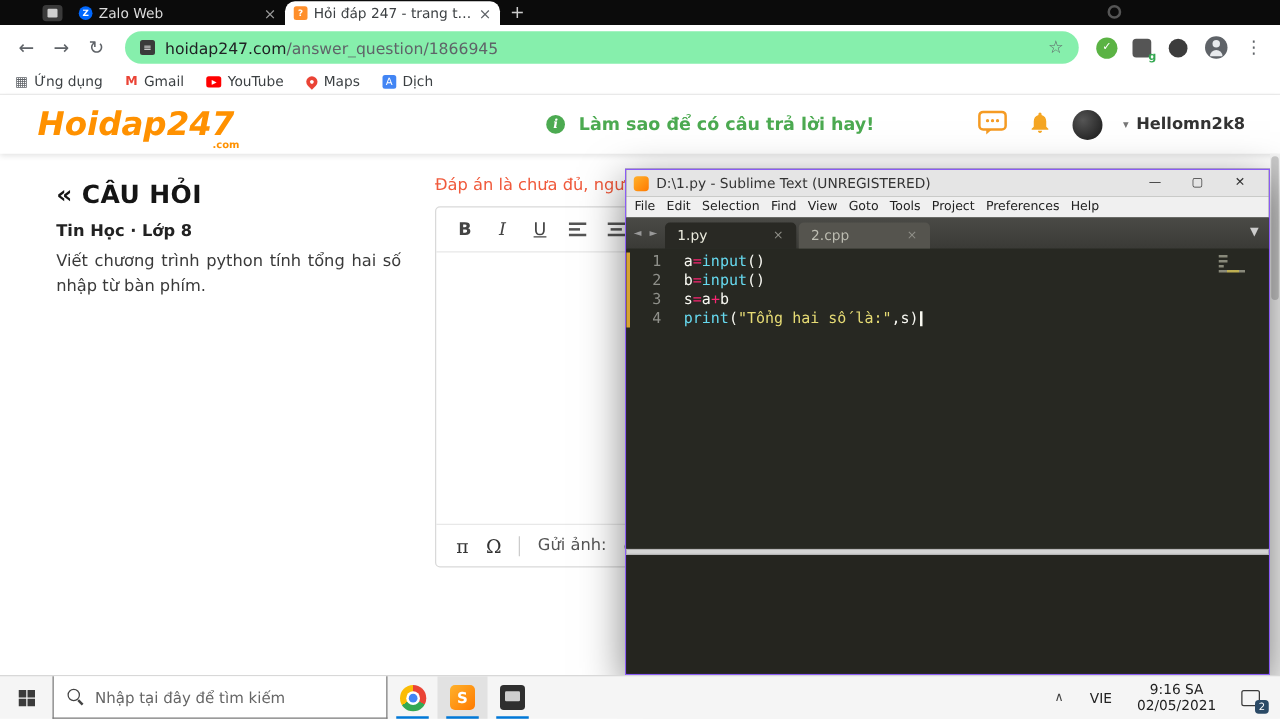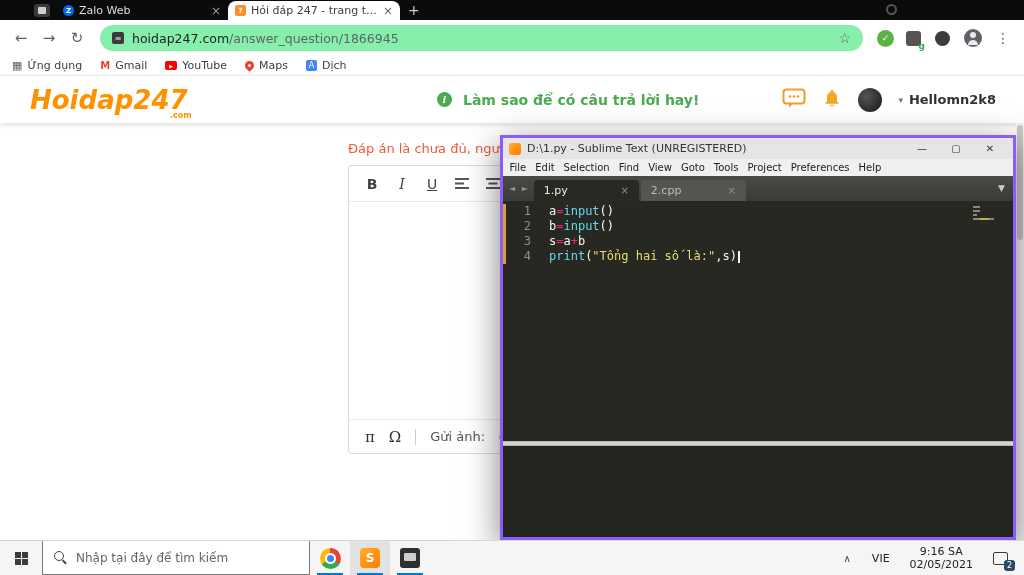--- a/index.html
+++ b/index.html
@@ -110,21 +110,21 @@
   .editor-footer { position:absolute; bottom:0; left:0; right:0; height:34px; border-top:1px solid #e8e8e8;
     display:flex; align-items:center; padding:0 16px; gap:14px; }
   .sym { font-size:15px; color:#333; font-family:"DejaVu Serif",serif; }
   .vsep { width:1px; height:16px; background:#ccc; }
   .attach-label { font-size:13px; color:#555; }
   .page-scrollbar { position:absolute; right:0; top:0; width:8px; height:417px; background:#f4f4f4; z-index:5; }
   .page-scroll-thumb { position:absolute; top:2px; left:1px; width:6px; height:115px; background:#c9c9c9; border-radius:3px; }
 
   
   .sublime { position:absolute; left:500px; top:135px; width:516px; height:405px; z-index:10;
-    box-shadow:0 10px 32px rgba(0,0,0,.5); display:flex; flex-direction:column; border:3px solid #8b5cf6; background:#272822; }
+    box-shadow:0 10px 32px rgba(0,0,0,.5); display:flex; flex-direction:column; border:1px solid #8b5cf6; background:#272822; }
   .st-titlebar { height:21px; background:#e5e5e5; display:flex; align-items:center; padding:0 6px; gap:6px; flex:none; }
   .st-icon { width:12px; height:12px; border-radius:3px; background:linear-gradient(135deg,#ffb12b,#ff7a00); flex:none; }
   .st-title { color:#333; font-size:11px; white-space:nowrap; }
   .st-controls { margin-left:auto; display:flex; }
   .st-controls span { width:34px; text-align:center; color:#333; font-size:10px; line-height:21px; }
   .st-menubar { height:17px; background:#f0f0f0; display:flex; align-items:center; padding-left:2px; flex:none; }
   .st-menubar span { padding:0 4.5px; font-size:10px; color:#222; white-space:nowrap; }
   .st-tabbar { height:25px; background:linear-gradient(#4a4a46,#3a3a36); display:flex; align-items:flex-end; padding-left:4px; flex:none; }
   .st-nav { color:#999; font-size:8px; margin:0 4px 8px 2px; letter-spacing:2px; }
   .st-tabs { display:flex; align-items:flex-end; }
@@ -264,20 +264,25 @@
       <span><svg width="20" height="20" viewBox="0 0 24 24">
             <path fill="#f5a623" d="M12 22c1.1 0 2-.9 2-2h-4c0 1.1.9 2 2 2zm6-6v-5c0-3.1-1.6-5.6-4.5-6.3V4c0-.8-.7-1.5-1.5-1.5S10.5 3.2 10.5 4v.7C7.6 5.4 6 7.9 6 11v5l-2 2v1h16v-1l-2-2z"></path>
           </svg></span>
       <span class="avatar"></span>
       <span class="chev">▾</span>
       <span class="username">Hellomn2k8</span>
     </div>
   </div>
 
   <div class="page">
+    <div class="question">
+      <div class="q-heading">« CÂU HỎI</div>
+      <div class="q-meta">Tin Học · Lớp 8</div>
+      <div class="q-body">Viết chương trình  python tính tổng hai số nhập từ bàn phím.</div>
+    </div>
     <div class="answer">
       <div class="warning">Đáp án là chưa đủ, người hỏ</div>
       <div class="editor-box">
         <div class="editor-toolbar">
           <span class="fmt-btn fmt-b">B</span>
           <span class="fmt-btn fmt-i">I</span>
           <span class="fmt-btn fmt-u">U</span>
           <span class="align-icon">
               <svg width="15" height="13">
                 <rect x="0" y="1" width="14" height="2" fill="#555"></rect>

